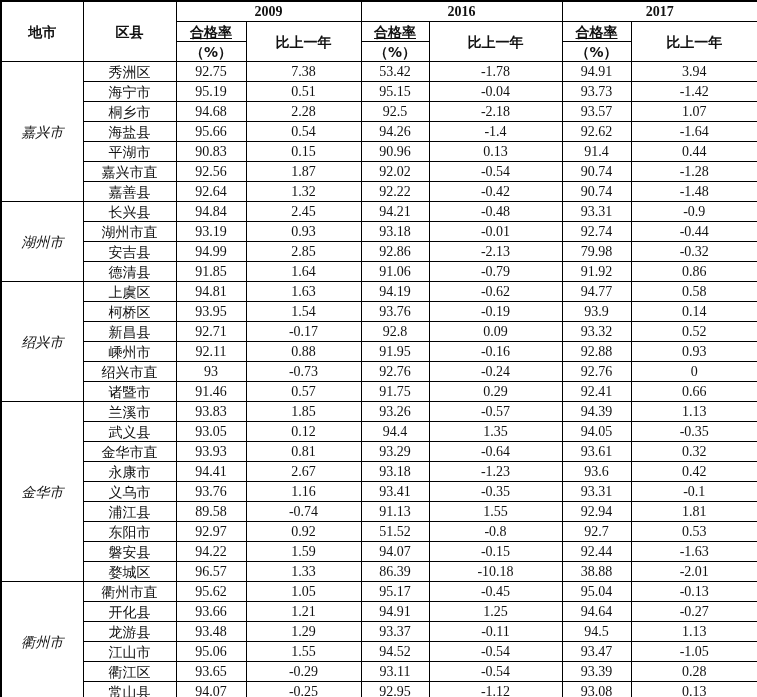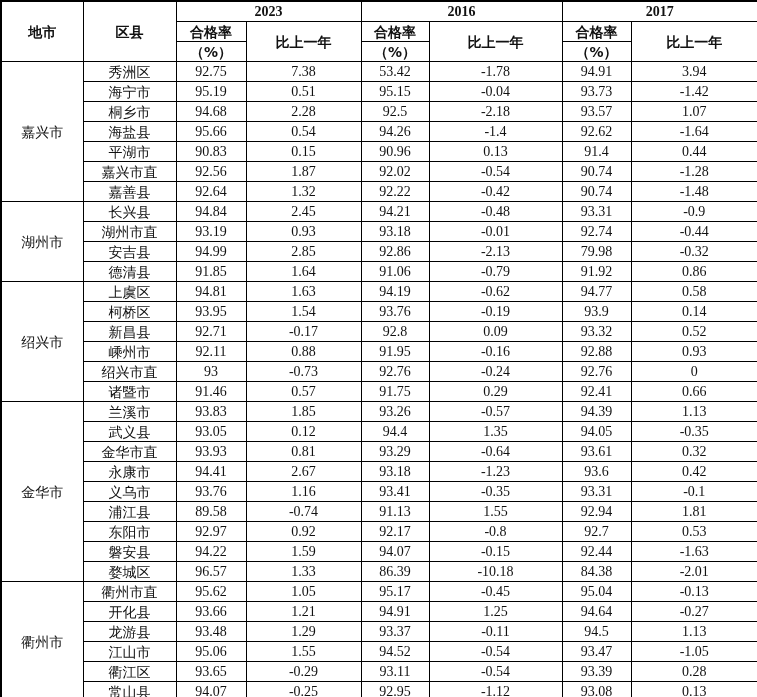--- a/index.html
+++ b/index.html
@@ -19,23 +19,23 @@
       vertical-align: middle;
       font-size: 14px;
       height: 19px;
       line-height: 18px;
       overflow: hidden;
       white-space: nowrap;
     }
     th { font-weight: bold; }
     th.year { height: 18px; font-size: 14px; }
     th.hdr-big { font-size: 15px; font-family: "DejaVu Sans", sans-serif; }
-    th.rate-top { height: 17px; border-bottom: 1px solid #000; font-size: 14px; font-family: "DejaVu Sans", sans-serif; line-height: 16px; }
+    th.rate-top { height: 17px; border-bottom: 1px solid #000; font-size: 14px; font-family: "DejaVu Sans", sans-serif; line-height: 16px; text-decoration: underline; }
     th.rate-bot { height: 17px; font-size: 13px; font-family: "DejaVu Sans", sans-serif; line-height: 16px; }
-    td.city { font-family: "DejaVu Sans", sans-serif; font-size: 14px; }
+    td.city { font-family: "DejaVu Sans", sans-serif; font-size: 14px; font-style: italic; }
     td.county { text-align: left; padding-left: 4px; font-family: Liberation Sans, sans-serif; font-size: 14px; }
     td.num { font-size: 14px; }
   </style>
 </head>
 <body>
 
 <table class="grid">
   <colgroup>
     <col style="width:82px">
     <col style="width:93px">
@@ -43,21 +43,21 @@
     <col style="width:115px">
     <col style="width:68px">
     <col style="width:133px">
     <col style="width:69px">
     <col style="width:127px">
   </colgroup>
   <thead>
     <tr>
       <th rowspan="3" class="hdr-big">地市</th>
       <th rowspan="3" class="hdr-big">区县</th>
-      <th colspan="2" class="year">2023</th>
+      <th colspan="2" class="year">2009</th>
       <th colspan="2" class="year">2016</th>
       <th colspan="2" class="year">2017</th>
     </tr>
     <tr>
       <th class="rate-top">合格率</th>
       <th rowspan="2" class="hdr-big">比上一年</th>
       <th class="rate-top">合格率</th>
       <th rowspan="2" class="hdr-big">比上一年</th>
       <th class="rate-top">合格率</th>
       <th rowspan="2" class="hdr-big">比上一年</th>
@@ -277,41 +277,41 @@
         <td class="num">-0.74</td>
         <td class="num">91.13</td>
         <td class="num">1.55</td>
         <td class="num">92.94</td>
         <td class="num">1.81</td>
       </tr>
       <tr>
         <td class="county">东阳市</td>
         <td class="num">92.97</td>
         <td class="num">0.92</td>
-        <td class="num">92.17</td>
+        <td class="num">51.52</td>
         <td class="num">-0.8</td>
         <td class="num">92.7</td>
         <td class="num">0.53</td>
       </tr>
       <tr>
         <td class="county">磐安县</td>
         <td class="num">94.22</td>
         <td class="num">1.59</td>
         <td class="num">94.07</td>
         <td class="num">-0.15</td>
         <td class="num">92.44</td>
         <td class="num">-1.63</td>
       </tr>
       <tr>
         <td class="county">婺城区</td>
         <td class="num">96.57</td>
         <td class="num">1.33</td>
         <td class="num">86.39</td>
         <td class="num">-10.18</td>
-        <td class="num">84.38</td>
+        <td class="num">38.88</td>
         <td class="num">-2.01</td>
       </tr>
       <tr>
         <td class="city" rowspan="6">衢州市</td>
         <td class="county">衢州市直</td>
         <td class="num">95.62</td>
         <td class="num">1.05</td>
         <td class="num">95.17</td>
         <td class="num">-0.45</td>
         <td class="num">95.04</td>

